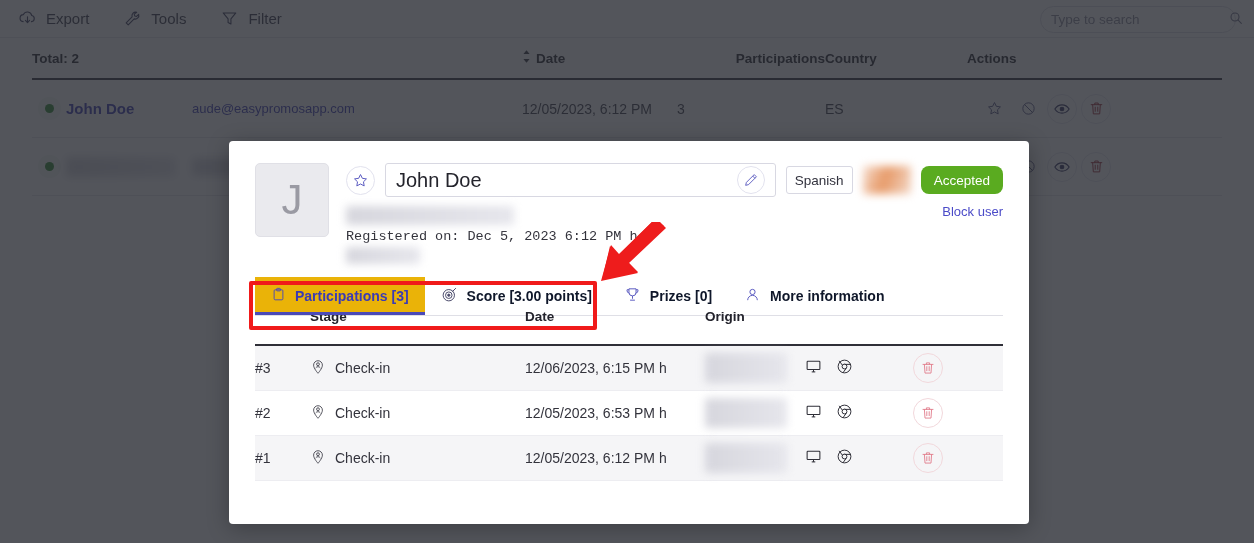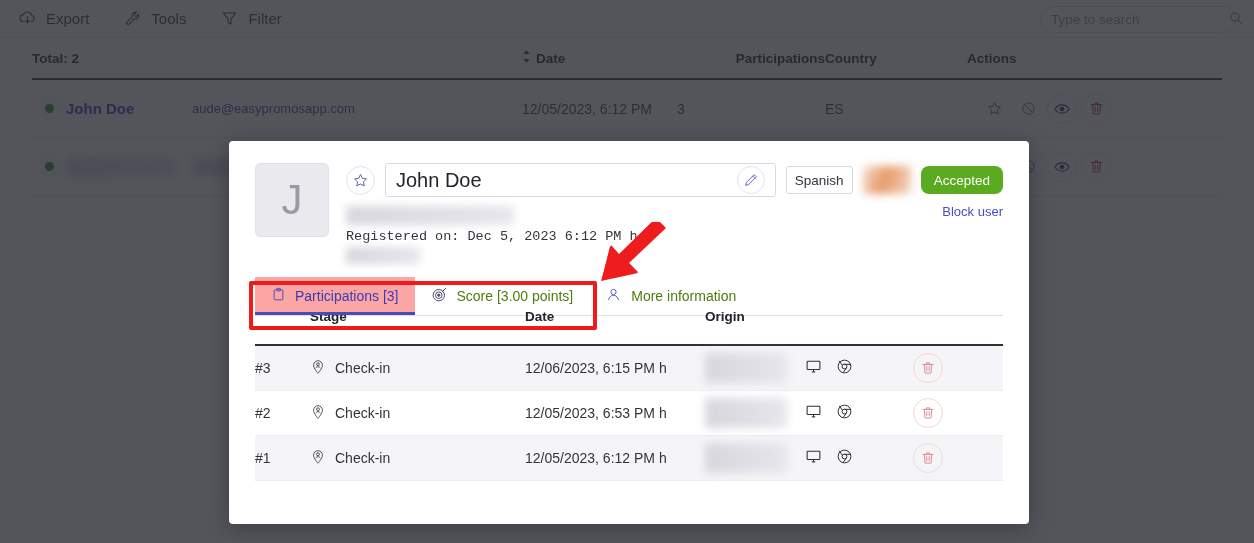--- a/index.html
+++ b/index.html
@@ -191,27 +191,28 @@
   
   .tabs {
     display: flex; align-items: flex-end;
     margin: 14px 0 0 0;
     border-bottom: 1px solid #dfdfe6;
     height: 38px;
   }
   .tab {
     display: flex; align-items: center; gap: 9px;
     height: 38px; padding: 0 16px;
-    font-size: 14px; color: #4d7c0f;
+    font-size: 14px; color: #0f172a;
     cursor: pointer;
     position: relative;
+    font-weight: bold;
   }
   .tab.active {
-    background: #fca5a5;
-    color: #3b3bb5; font-weight: 400;
+    background: #eab308;
+    color: #3b3bb5; font-weight: 700;
   }
   .tab.active::after {
     content: ""; position: absolute; left: 0; right: 0; bottom: 0;
     height: 3px; background: #4a4ab8;
   }
 
   
   .p-head {
     display: flex; align-items: flex-end;
     height: 30px;
@@ -460,20 +461,32 @@
       <div class="tab">
         <span>
           <svg width="17" height="17" viewBox="0 0 24 24" fill="none" stroke="#4a4a6a" stroke-width="1.4">
               <circle cx="11" cy="13" r="8"></circle>
               <circle cx="11" cy="13" r="4.6"></circle>
               <circle cx="11" cy="13" r="1.6" fill="#4a4a6a"></circle>
               <path d="M16 8l5-5"></path>
             </svg>
         </span>
         <span>Score [3.00 points]</span>
+      </div>
+      <div class="tab">
+        <span>
+          <svg width="17" height="17" viewBox="0 0 24 24" fill="none" stroke="#5a5ac0" stroke-width="1.4" stroke-linejoin="round">
+              <path d="M7 4h10v5a5 5 0 0 1-10 0z"></path>
+              <path d="M7 5.3H4.3v1.6A3.4 3.4 0 0 0 7.3 10"></path>
+              <path d="M17 5.3h2.7v1.6A3.4 3.4 0 0 1 16.7 10"></path>
+              <path d="M12 14v4"></path>
+              <path d="M8.6 20h6.8"></path>
+            </svg>
+        </span>
+        <span>Prizes [0]</span>
       </div>
       <div class="tab">
         <span>
           <svg width="17" height="17" viewBox="0 0 24 24" fill="none" stroke="#5a5ac0" stroke-width="1.4" stroke-linejoin="round">
               <circle cx="12" cy="8.4" r="3.7"></circle>
               <path d="M5.2 20a6.8 6.8 0 0 1 13.6 0"></path>
             </svg>
         </span>
         <span>More information</span>
       </div>

